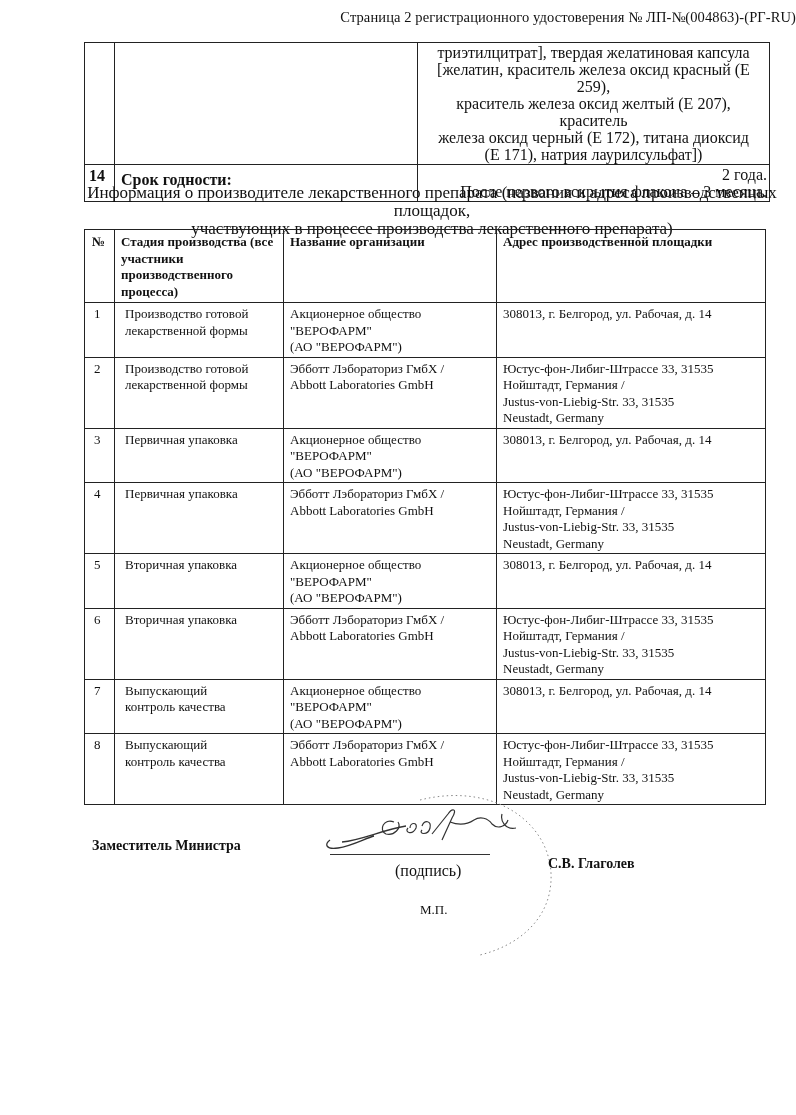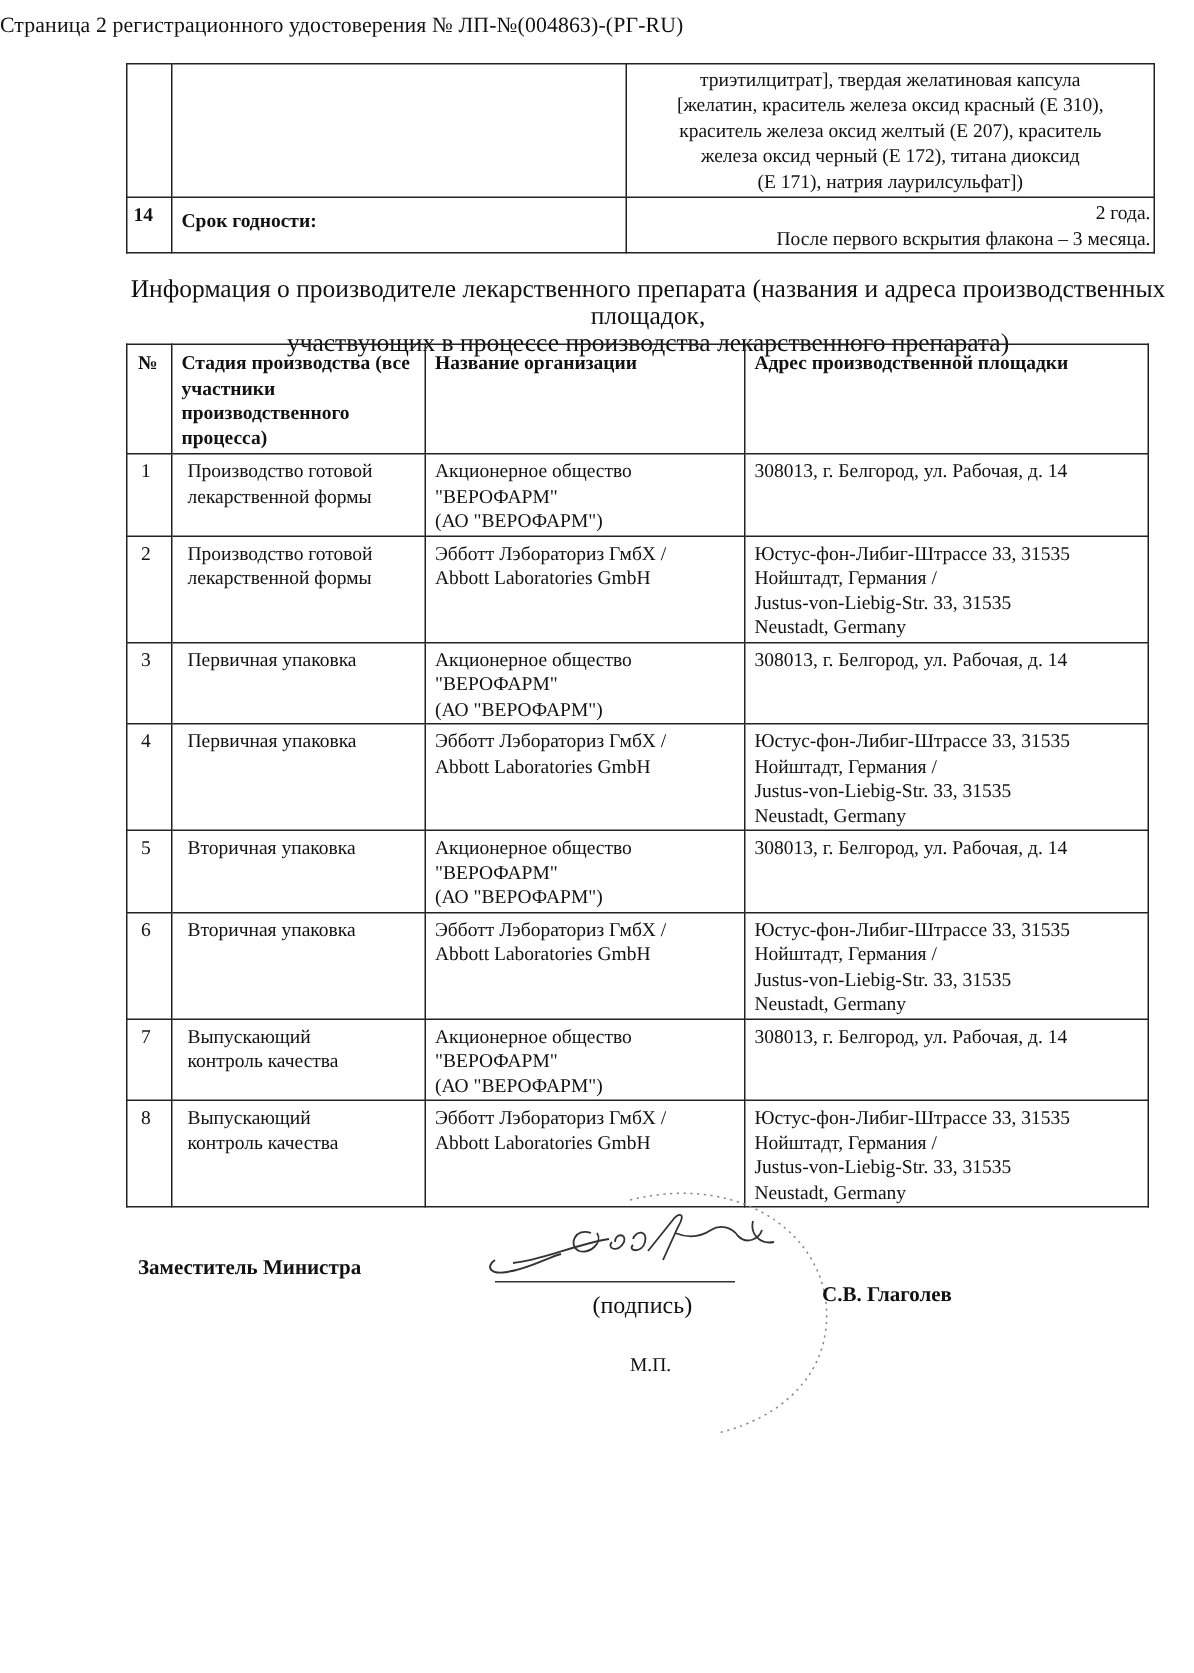--- a/index.html
+++ b/index.html
@@ -3,28 +3,28 @@
 <meta charset="utf-8">
 <style>
   html, body { margin: 0; padding: 0; background: #ffffff; }
   body {
     width: 796px; height: 1115px; position: relative; overflow: hidden;
     font-family: "Liberation Serif", "DejaVu Serif", serif;
     color: #111; font-size: 13px;
   }
   .abs { position: absolute; }
   .page-title {
-    left: 0; width: 796px; top: 9px; text-align: left;
+    left: 0; width: 796px; top: 9px; text-align: right;
     font-size: 14.5px; letter-spacing: 0.1px;
   }
   table { border-collapse: collapse; position: absolute; table-layout: fixed; }
   td, th { border: 1px solid #222; vertical-align: top; padding: 0; }
   
   .t1 { left: 84px; top: 42px; width: 686px; }
-  .t1 td { font-size: 13px; line-height: 17px; }
+  .t1 td { font-size: 16px; line-height: 17px; }
   .t1 .c-num { width: 30px; }
   .t1 .c-label { width: 303px; }
   .t1 .composition { text-align: center; padding: 1px 4px 1px 4px; height: 86px; }
   .t1 .num14 { font-weight: bold; padding: 2px 0 0 4px; height: 31px; }
   .t1 .label14 { font-weight: bold; padding: 6px 0 0 6px; }
   .t1 .val14 { text-align: right; padding: 1px 2px; }
   .info-heading {
     left: 84px; width: 696px; top: 184px; text-align: center;
     font-size: 17px; line-height: 18px;
   }
@@ -56,21 +56,21 @@
     <col class="c-num" style="width:30px">
     <col class="c-label" style="width:303px">
     <col>
   </colgroup>
   <tbody>
       <tr>
     <td></td>
     <td></td>
     <td class="composition">
       <div>триэтилцитрат], твердая желатиновая капсула</div>
-      <div>[желатин, краситель железа оксид красный (Е 310),</div>
+      <div>[желатин, краситель железа оксид красный (Е 259),</div>
       <div>краситель железа оксид желтый (Е 207), краситель</div>
       <div>железа оксид черный (Е 172), титана диоксид</div>
       <div>(Е 171), натрия лаурилсульфат])</div>
     </td>
   </tr>
   <tr>
     <td class="num14">14</td>
     <td class="label14">Срок годности:</td>
     <td class="val14">
       <div>2 года.</div>

